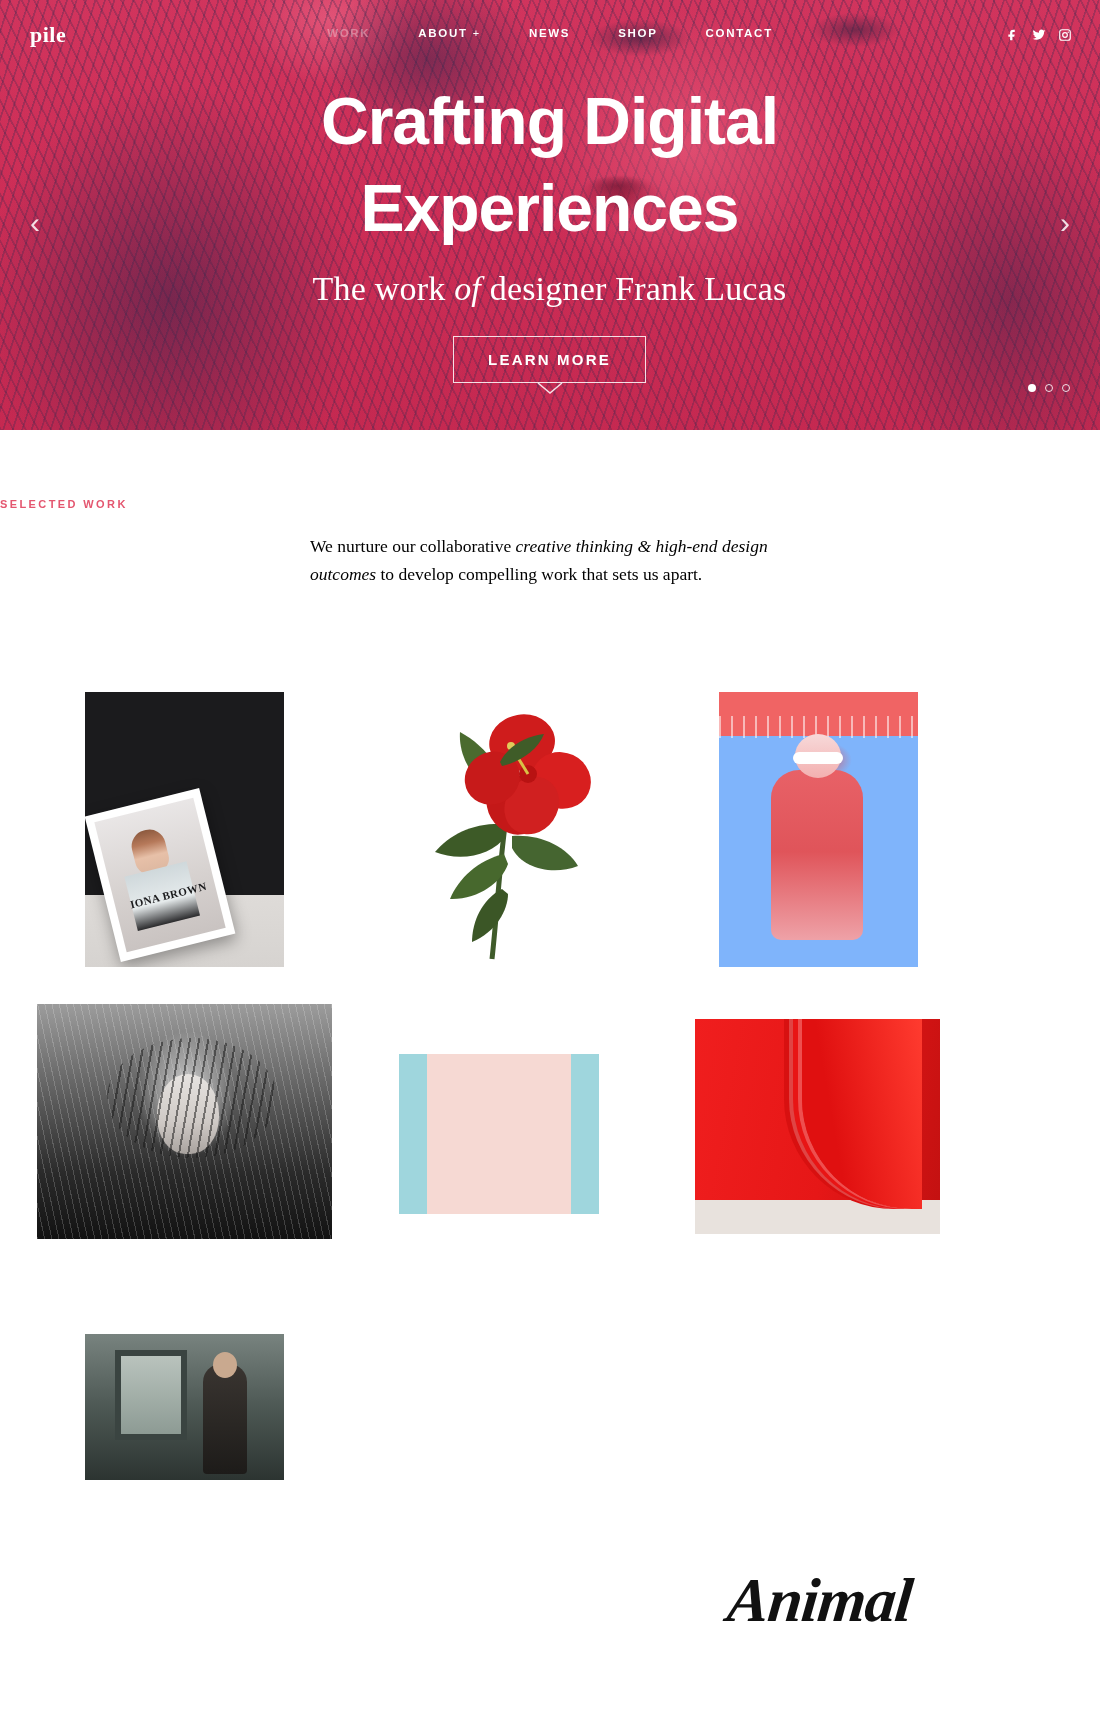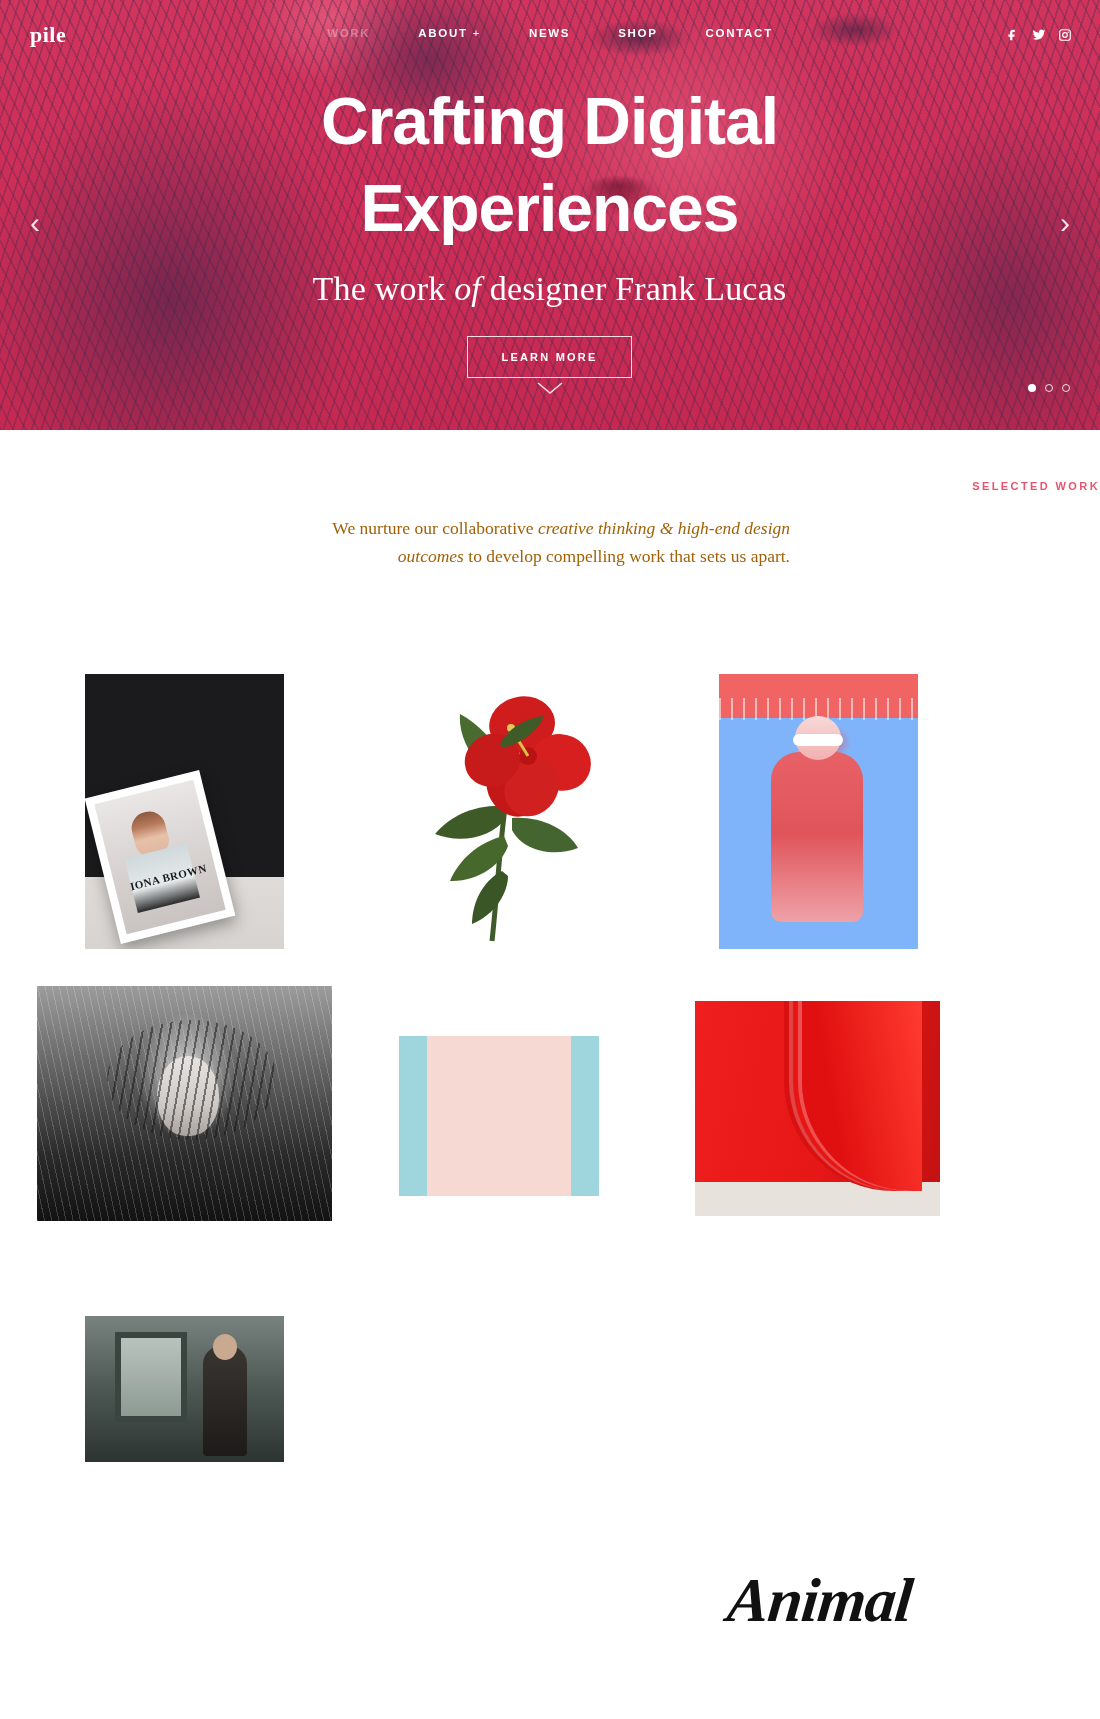--- a/index.html
+++ b/index.html
@@ -92,21 +92,21 @@
     font-size:34px;
     letter-spacing:.2px;
   }
   .hero-sub i { font-style:italic; }
   .hero-btn {
     display:inline-block;
     margin-top:28px;
     border:1px solid rgba(255,255,255,.85);
     color:#fff; background:transparent;
     padding:14px 34px;
-    font-size:11px; font-weight:700; letter-spacing:2.2px;
+    font-size:15px; font-weight:700; letter-spacing:2.2px;
     cursor:pointer;
   }
 
   .arrow {
     position:absolute; top:208px;
     color:rgba(255,255,255,.85);
     font-size:30px; line-height:1; z-index:6; cursor:pointer;
     font-family:"Liberation Sans", sans-serif; font-weight:300;
   }
   .arrow.left { left:30px; }
@@ -123,29 +123,29 @@
     display:flex; gap:9px; z-index:6;
   }
   .dot {
     width:8px; height:8px; border-radius:50%;
     border:1px solid rgba(255,255,255,.85);
     background:transparent; cursor:pointer;
   }
   .dot.active { background:#ffffff; }
 
   
-  .section-head { padding-top:50px; text-align:right; }
+  .section-head { padding-top:68px; text-align:left; }
   .eyebrow {
     color:#e4566f; font-size:11px; font-weight:700; letter-spacing:2.4px;
   }
   .lede {
     margin:22px auto 0;
     width:480px;
     font-family:"Liberation Serif", serif;
-    font-size:17.5px; line-height:1.6; color:#a16207;
+    font-size:17.5px; line-height:1.6; color:#000000;
   }
   .lede i { font-style:italic; }
 
   
   .grid {
     position:relative;
     margin-top:56px;
     width:1100px;
     height:900px;
   }

